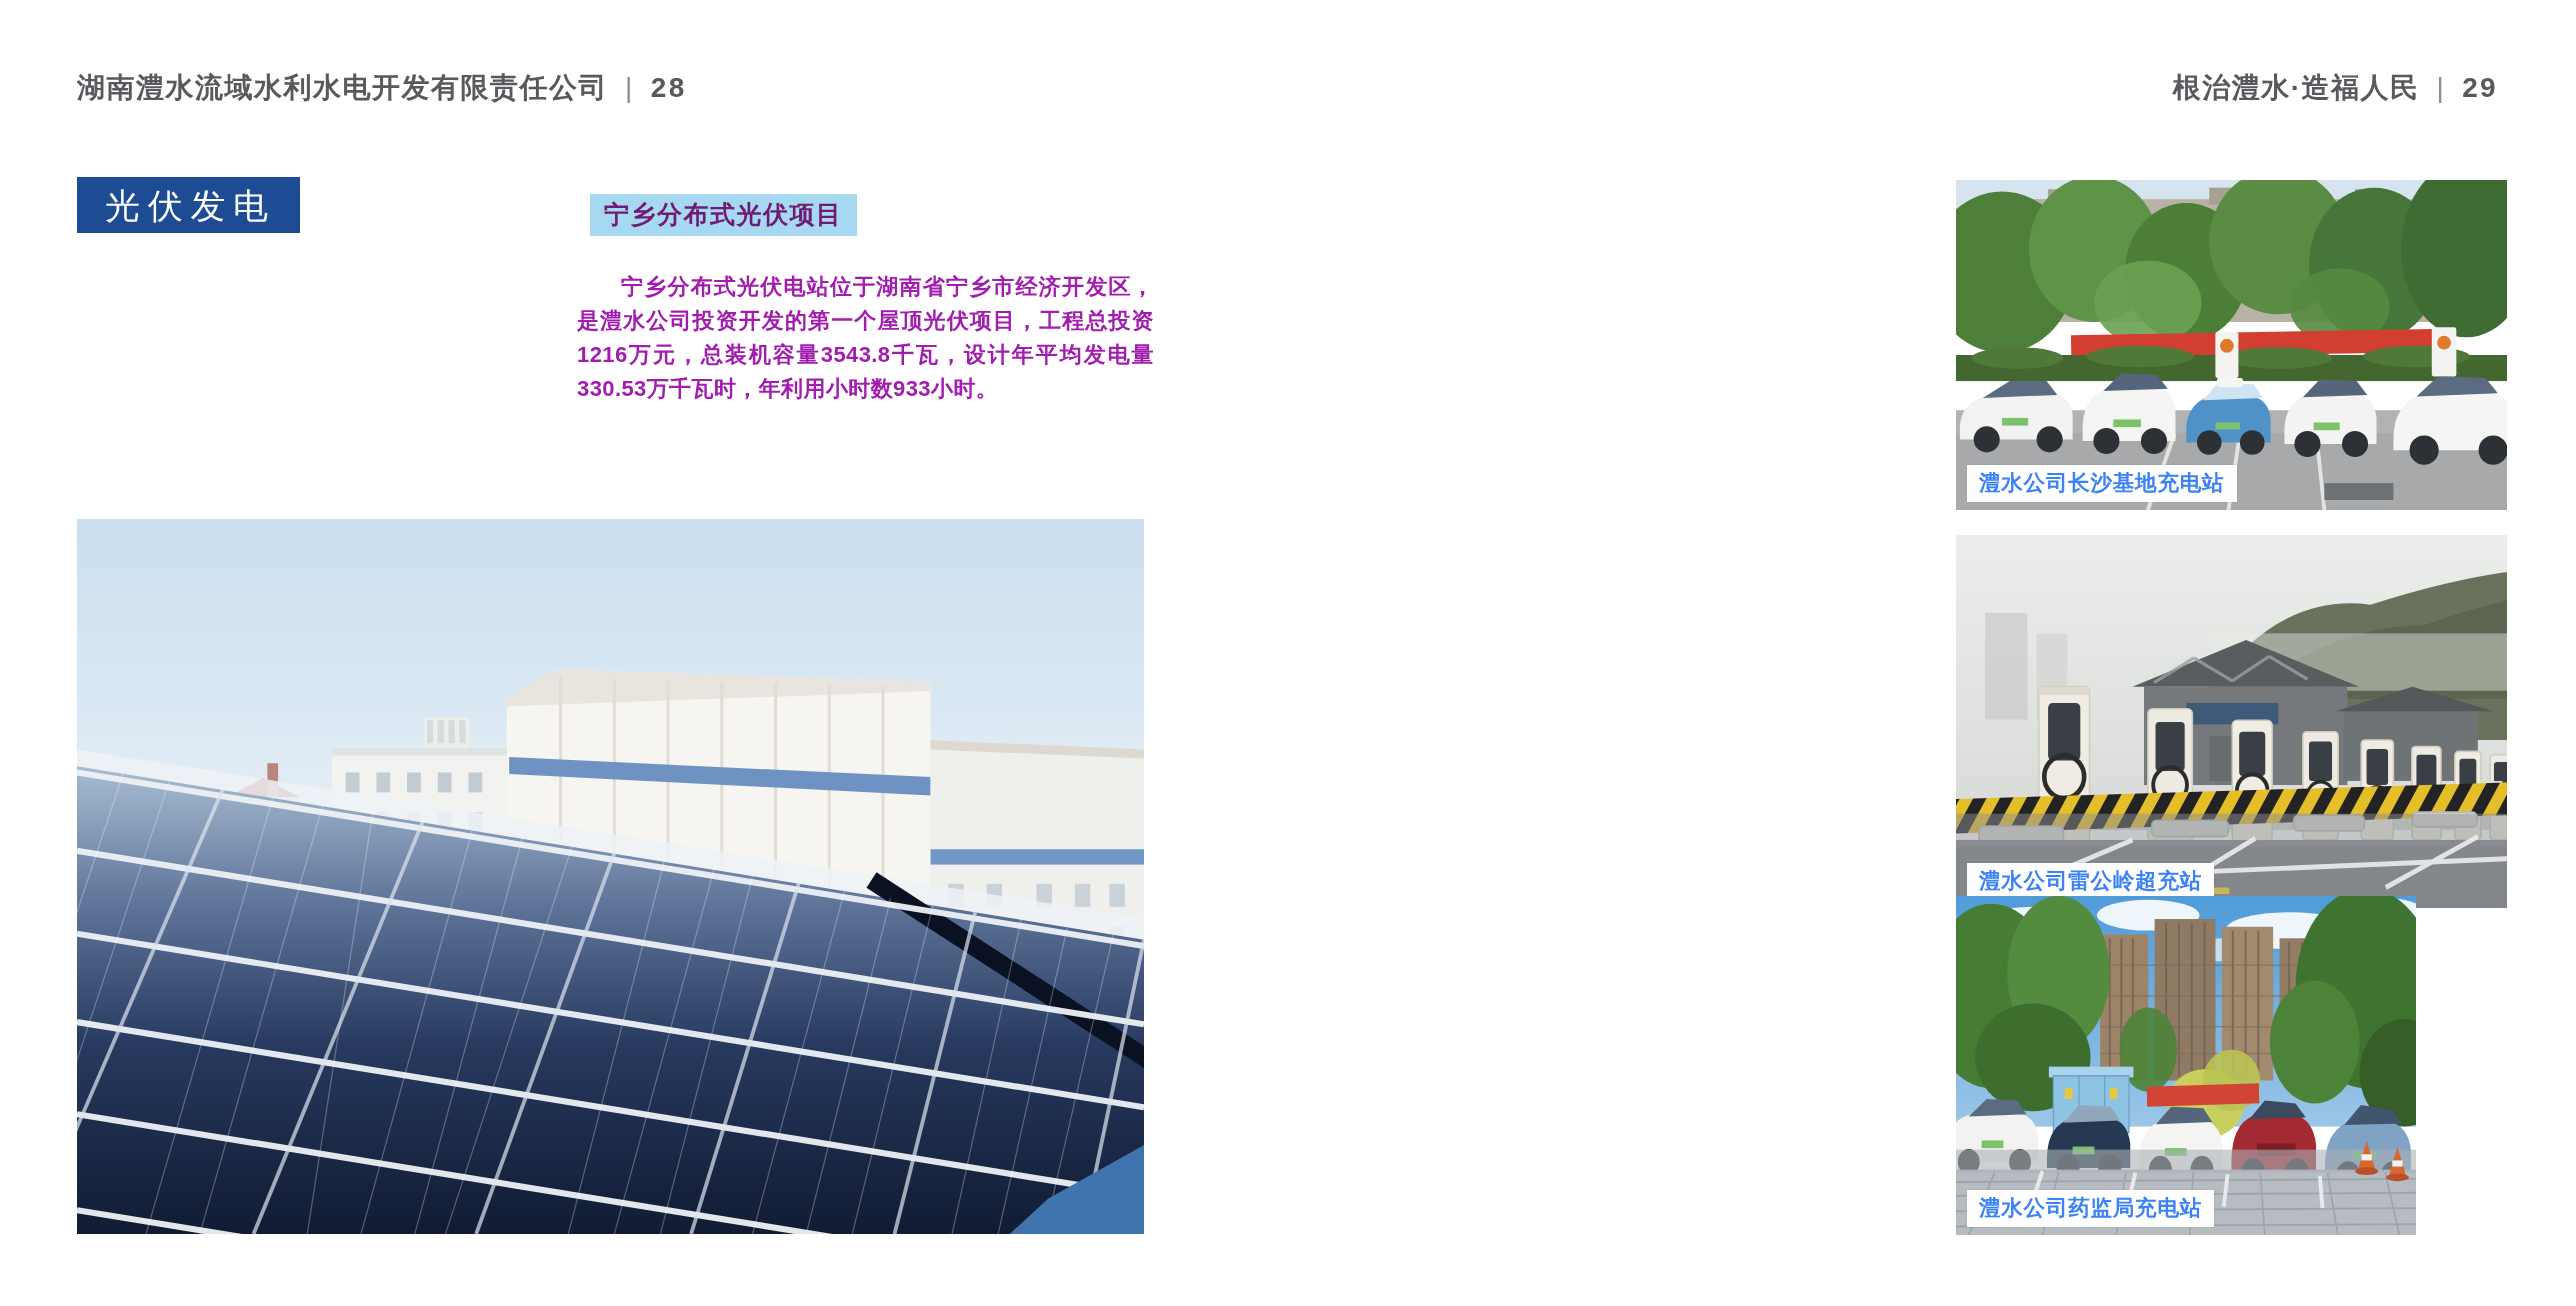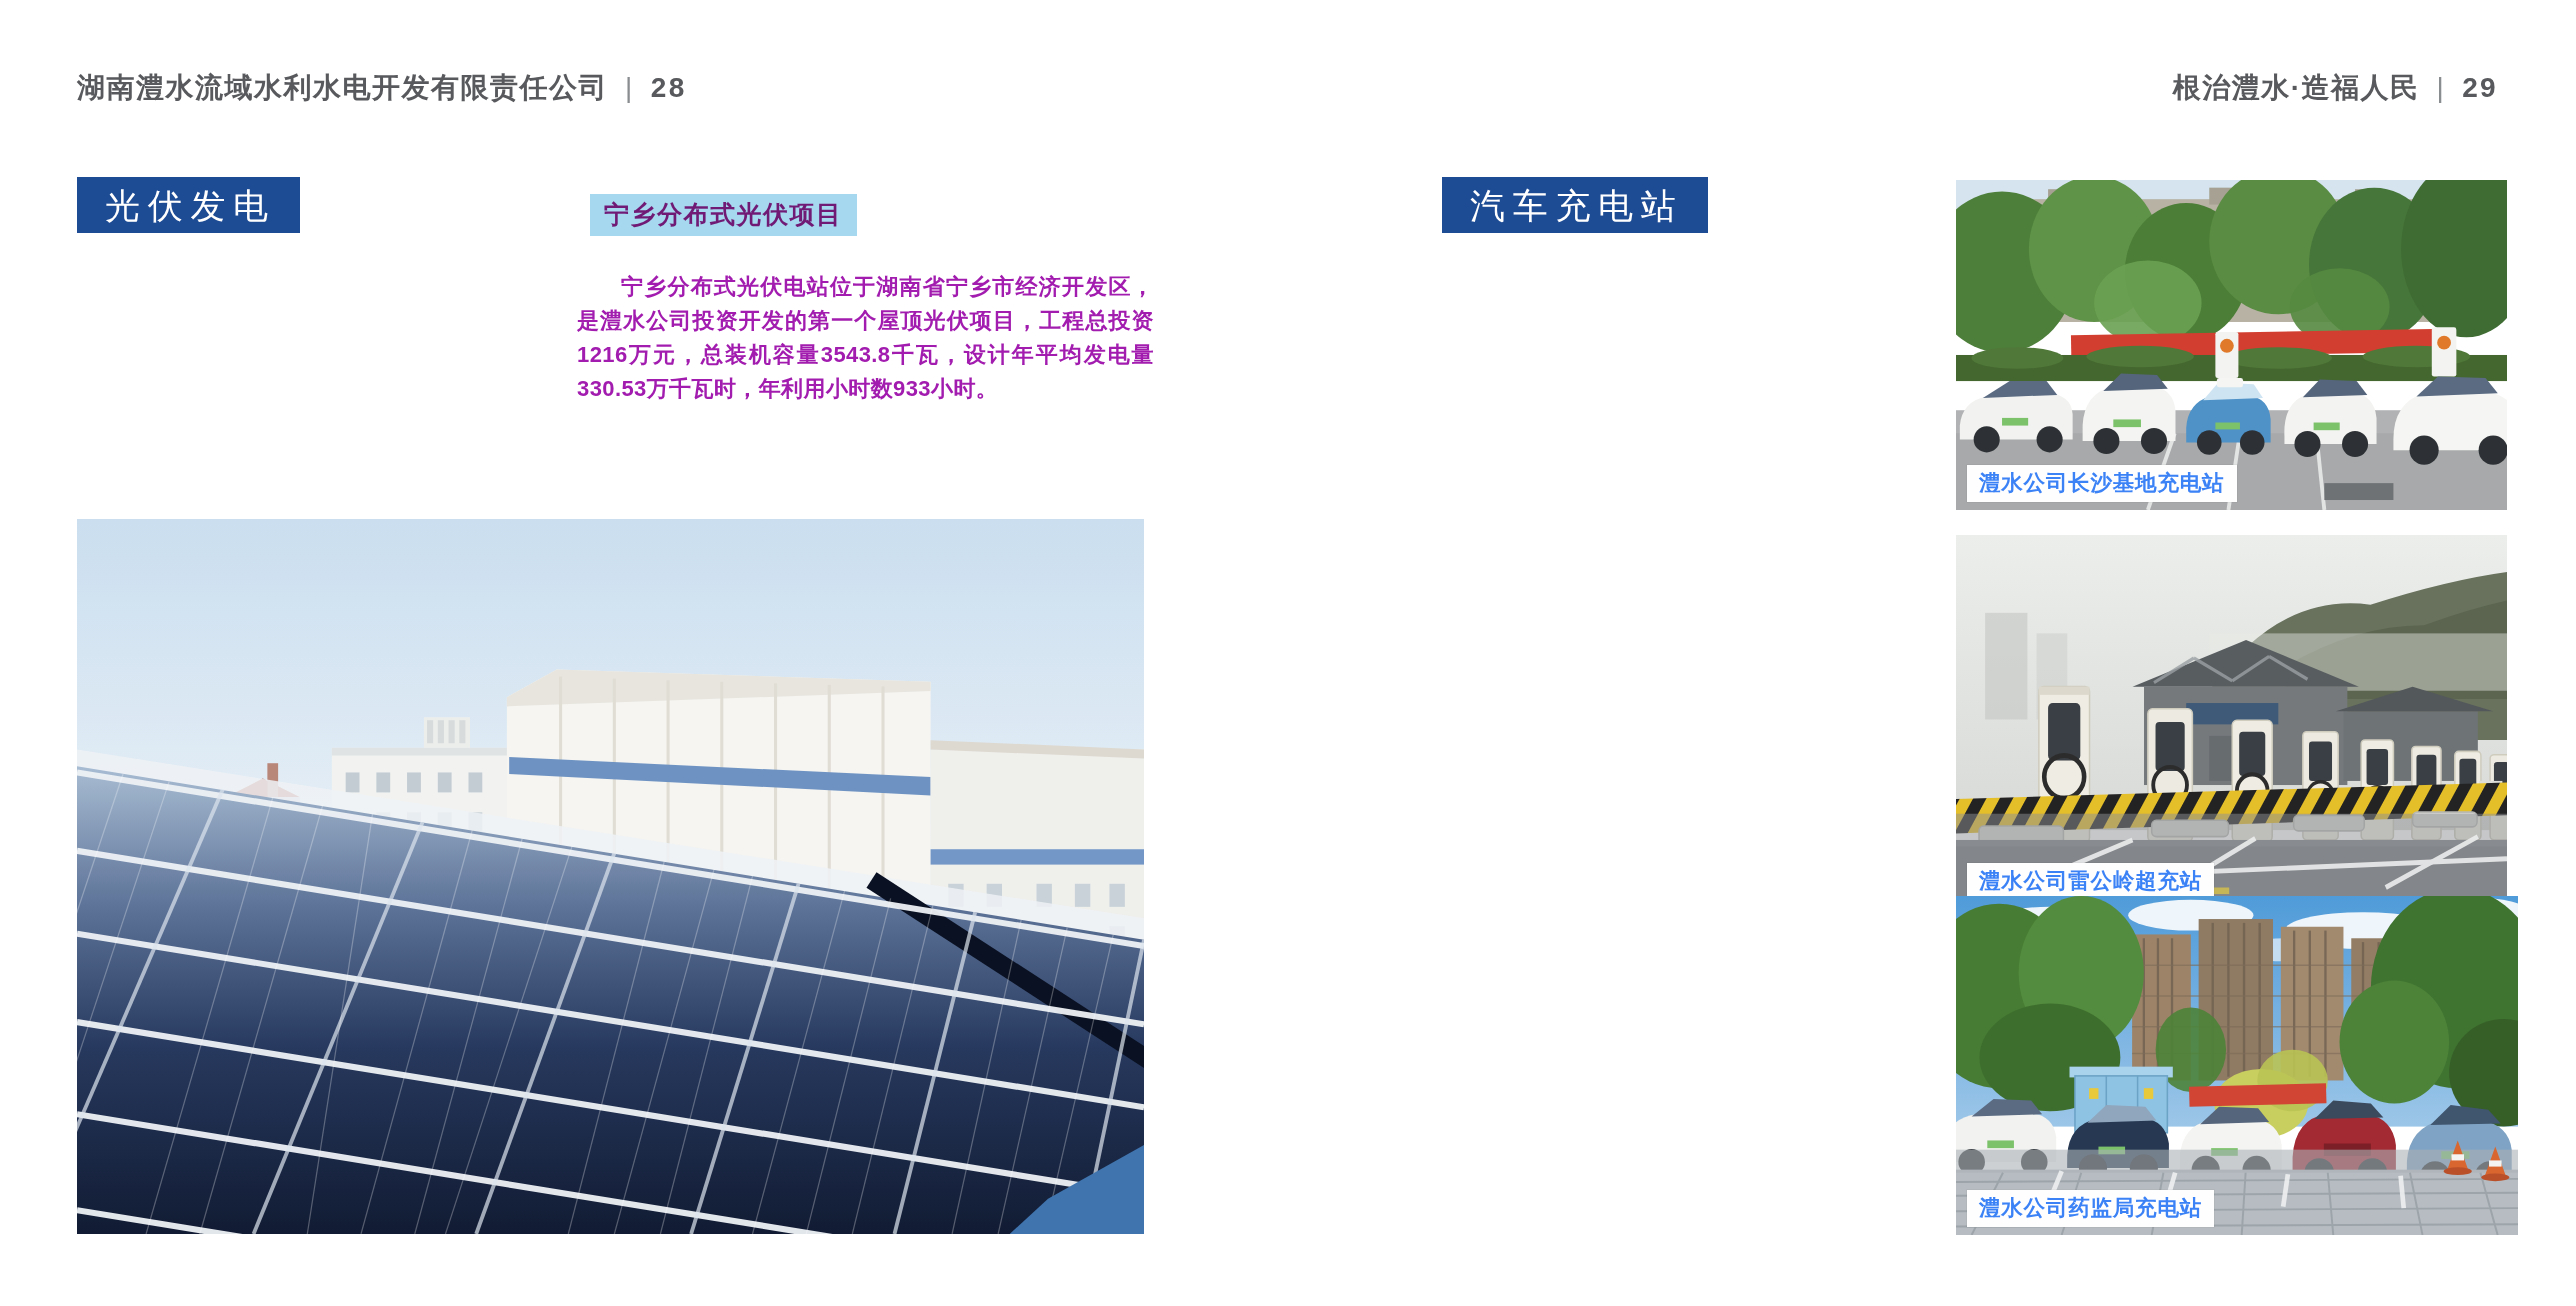--- a/index.html
+++ b/index.html
@@ -24,21 +24,21 @@
   .para { position:absolute; color:#a21caf; font-weight:700; text-align:justify;
           text-indent:2em; letter-spacing:0.4px; }
   .para-left { left:577px; top:270px; width:577px; font-size:22px; line-height:34px; }
   .para-right { left:1430px; top:322px; width:436px; font-size:22px; line-height:35px; }
 
   figure { position:absolute; overflow:hidden; }
   figure svg { display:block; width:100%; height:100%; }
   .photo-solar { left:77px; top:519px; width:1067px; height:715px; }
   .photo-1 { left:1956px; top:180px;  width:551px; height:330px; }
   .photo-2 { left:1956px; top:535px;  width:551px; height:373px; }
-  .photo-3 { left:1956px; top:896px; width:562px; height:339px; }
+  .photo-3 { left:1956px; top:896px; width:460px; height:339px; }
 
   .caption { position:absolute; left:10.7px; bottom:7.7px; background:#fefefe; color:#3b82f6;
              font-weight:700; font-size:21.5px; line-height:1; padding:7.7px 12.3px; letter-spacing:0.8px; white-space:nowrap;
              box-shadow:0 0 0 0.8px rgba(0,0,0,0.04); }
 </style>
 </head>
 <body>
 
 <div class="spread">
 
@@ -171,21 +171,20 @@
           <line x1="1115" y1="503" x2="1010" y2="931"></line>
         <line x1="1230" y1="522" x2="1140" y2="931"></line>
           <line x1="1290" y1="532" x2="1200" y2="931"></line>
           <line x1="1350" y1="541" x2="1260" y2="931"></line>
       </g>
 
       <polygon points="1265,885 1390,815 1390,931 1215,931" fill="#3f74ae"></polygon>
     </svg>
   </figure>
 
-  <div class="badge badge-ev">汽车充电站</div>
 
   <figure class="photo-1">
     <svg viewBox="0 0 718 430" preserveAspectRatio="none">
       <rect x="0" y="0" width="718" height="180" fill="#d5e4ee"></rect>
       <rect x="55" y="25" width="570" height="160" fill="#b7b2a3"></rect>
       <g fill="#96917e">
         <rect x="75" y="45" width="14" height="20"></rect>
           <rect x="105" y="45" width="14" height="20"></rect>
           <rect x="135" y="45" width="14" height="20"></rect>
           <rect x="255" y="45" width="14" height="20"></rect>

